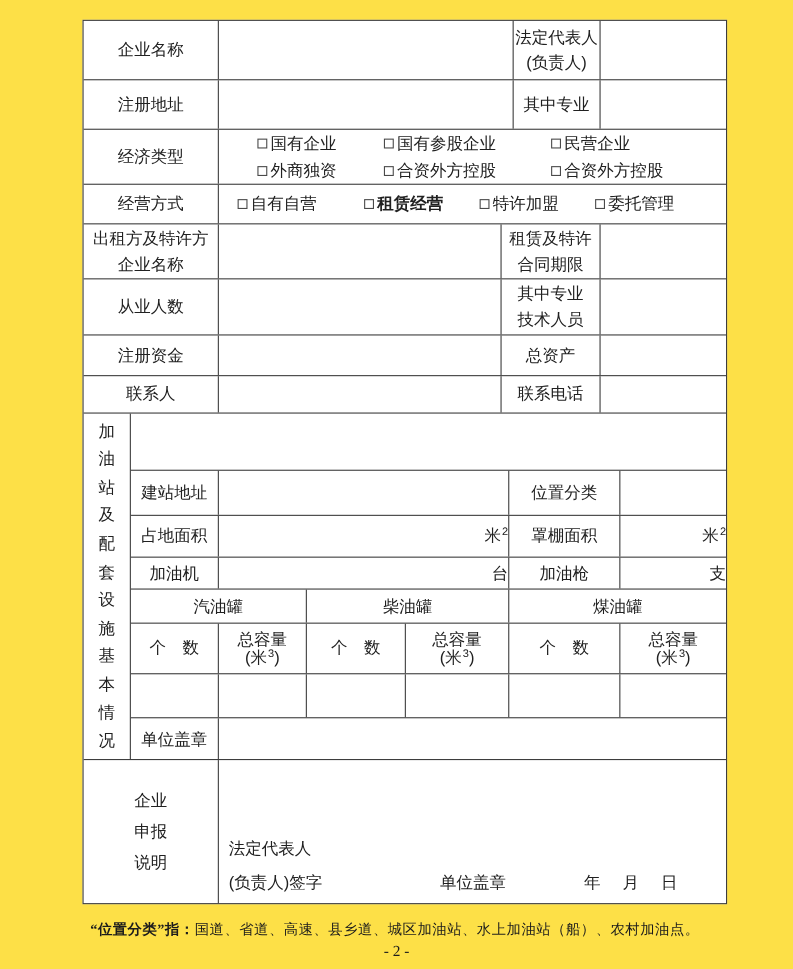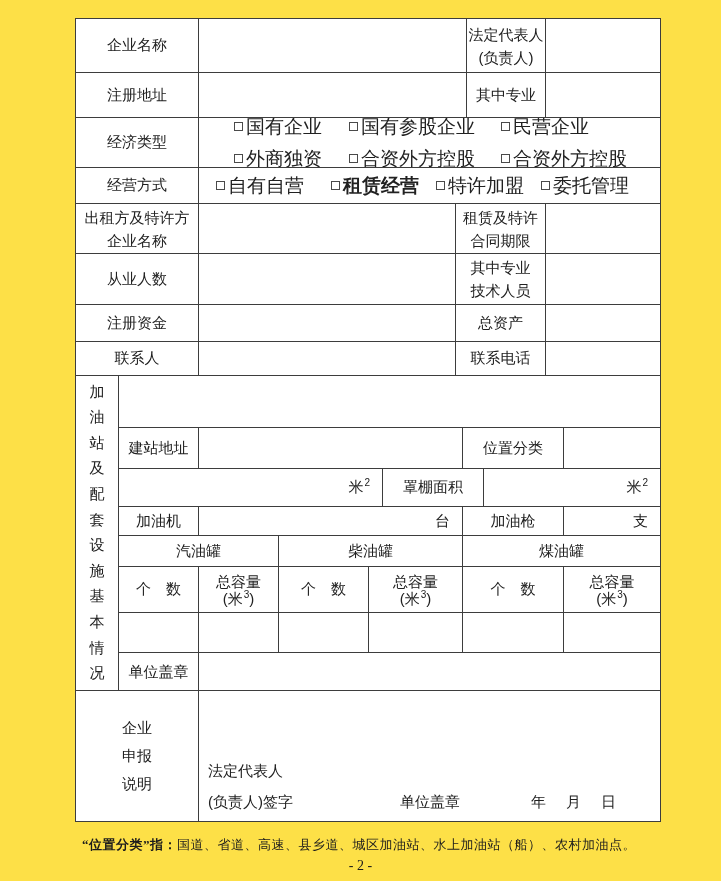--- a/index.html
+++ b/index.html
@@ -23,34 +23,34 @@
   .c4 { width:114px; }
   .ml { line-height:23px; }
 
   
   .optcell { flex:1; flex-direction:column; align-items:stretch; justify-content:center;
              gap:6px; padding-left:35px; }
   .erow, .mrow { display:flex; align-items:center; }
   .eo1 { width:115px; } .eo2 { width:152px; }
   .mo1 { width:115px; } .mo2 { width:105px;font-weight:bold; } .mo3 { width:105px; }
   .modecell { flex:1; justify-content:flex-start; padding-left:17px; }
-  .opt { display:flex; align-items:center; font-size:19px; }
+  .opt { display:flex; align-items:center; font-size:15px; }
   .cb { width:9px; height:9px; border:1px solid #4a4a4a; margin-right:3px; flex-shrink:0; background:#fff; }
 
   
   .gas { display:flex; border-bottom:1px solid var(--bd); height:315px; flex-shrink:0; }
   .gas-left { width:43px; border-right:1px solid var(--bd); display:flex; flex-direction:column;
               justify-content:space-evenly; align-items:center; font-size:15px; }
   .gas-right { flex:1; display:flex; flex-direction:column; }
   .gas-right .row:last-child { border-bottom:none; }
   .gB { width:80px; } .gC { width:80px; } .gD { width:90px; } .gE { width:94px; }
   .gF { width:101px; } .gG { flex:1; }
   .gCDE { width:264px; } .gBC { width:160px; } .gDE { width:184px; } .gFG { flex:1; }
 
-  .unit-right { justify-content:flex-end; padding-right:12px; }
+  .unit-right { justify-content:flex-end; padding-right:0; }
   sup { font-size:10px; line-height:0; vertical-align:6px; margin-left:1px; }
   .cap { line-height:17px; font-size:15px; }
 
   
   .decl { display:flex; height:130px; flex-shrink:0; }
   .decl-label { width:123px; border-right:1px solid var(--bd); display:flex; flex-direction:column;
                 justify-content:center; align-items:center; gap:9px; font-size:15px; }
   .decl-body { flex:1; display:flex; flex-direction:column; justify-content:flex-end;
                padding:0 0 9px 9px; font-size:15px; }
   .sign1 { margin-bottom:12px; }
@@ -212,20 +212,21 @@
         </div>
 
         <div class="row" style="height:41px">
           <div class="cell gB">建站地址</div>
           <div class="cell gCDE input"></div>
           <div class="cell gF">位置分类</div>
           <div class="cell gG input"></div>
         </div>
 
         <div class="row" style="height:38px">
+          <div class="cell gB">占地面积</div>
           <div class="cell gCDE unit-right">
             <span><span>米</span><sup>2</sup></span>
           </div>
           <div class="cell gF">罩棚面积</div>
           <div class="cell gG unit-right">
             <span><span>米</span><sup>2</sup></span>
           </div>
         </div>
 
         <div class="row" style="height:29px">

